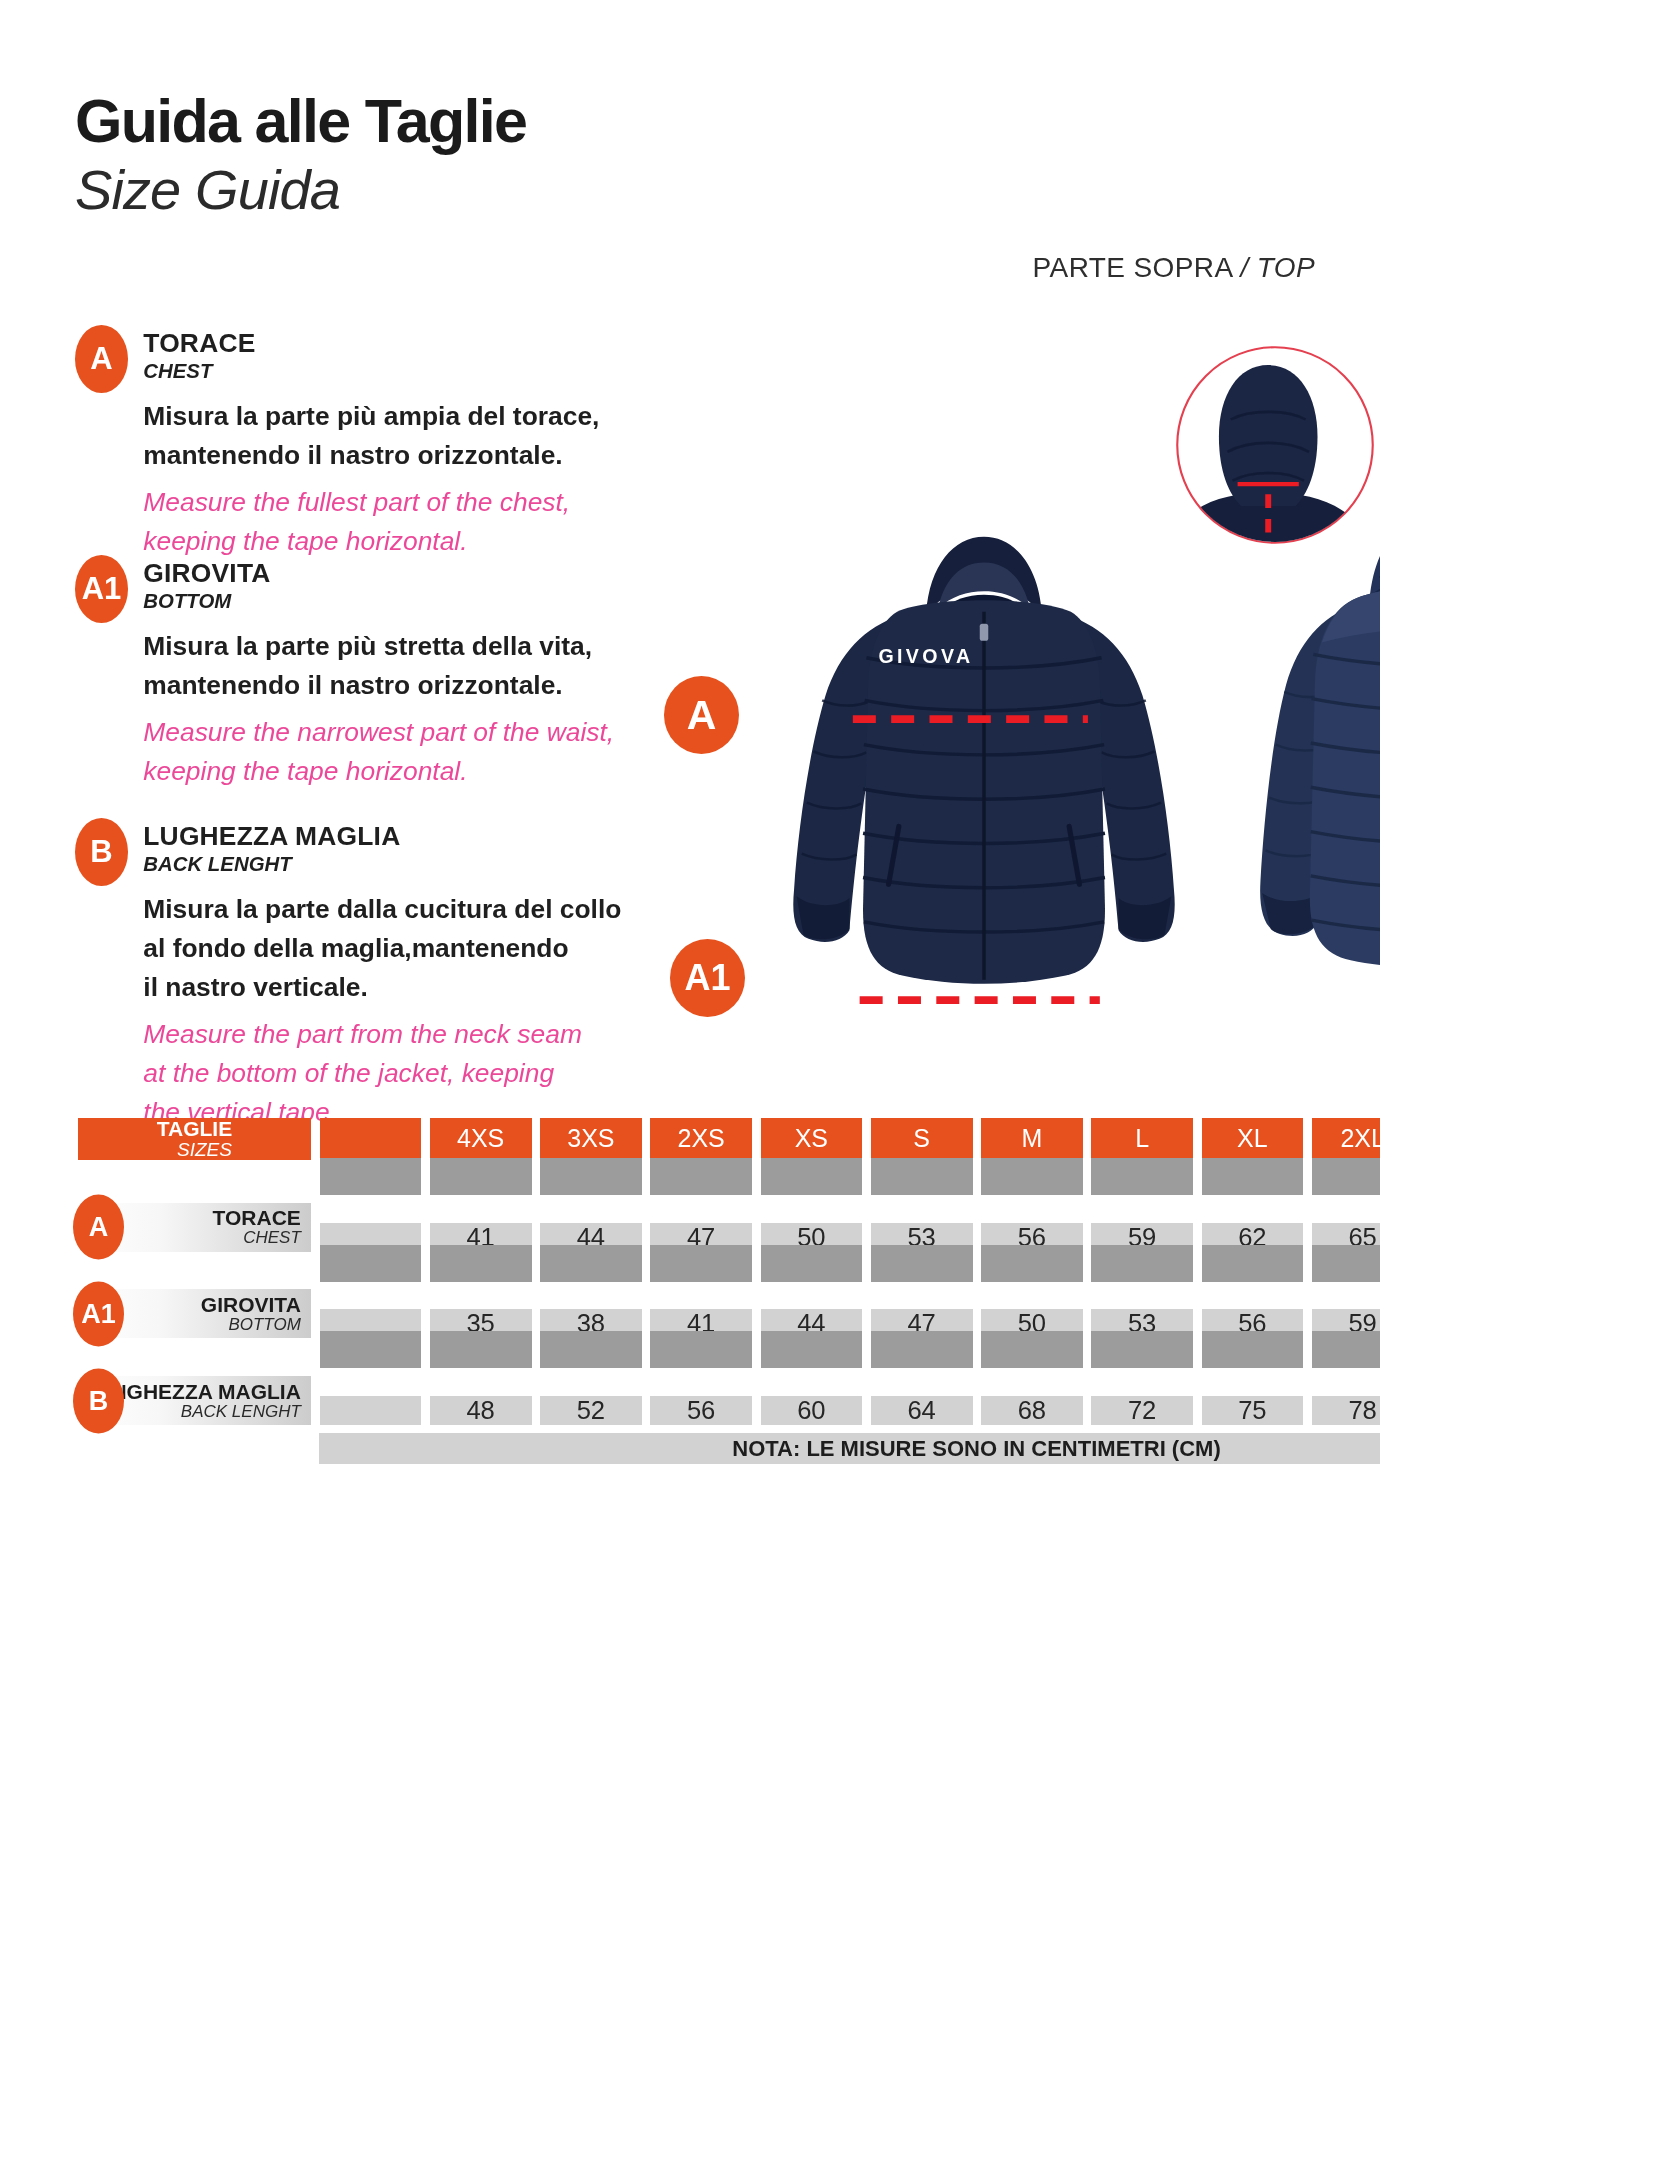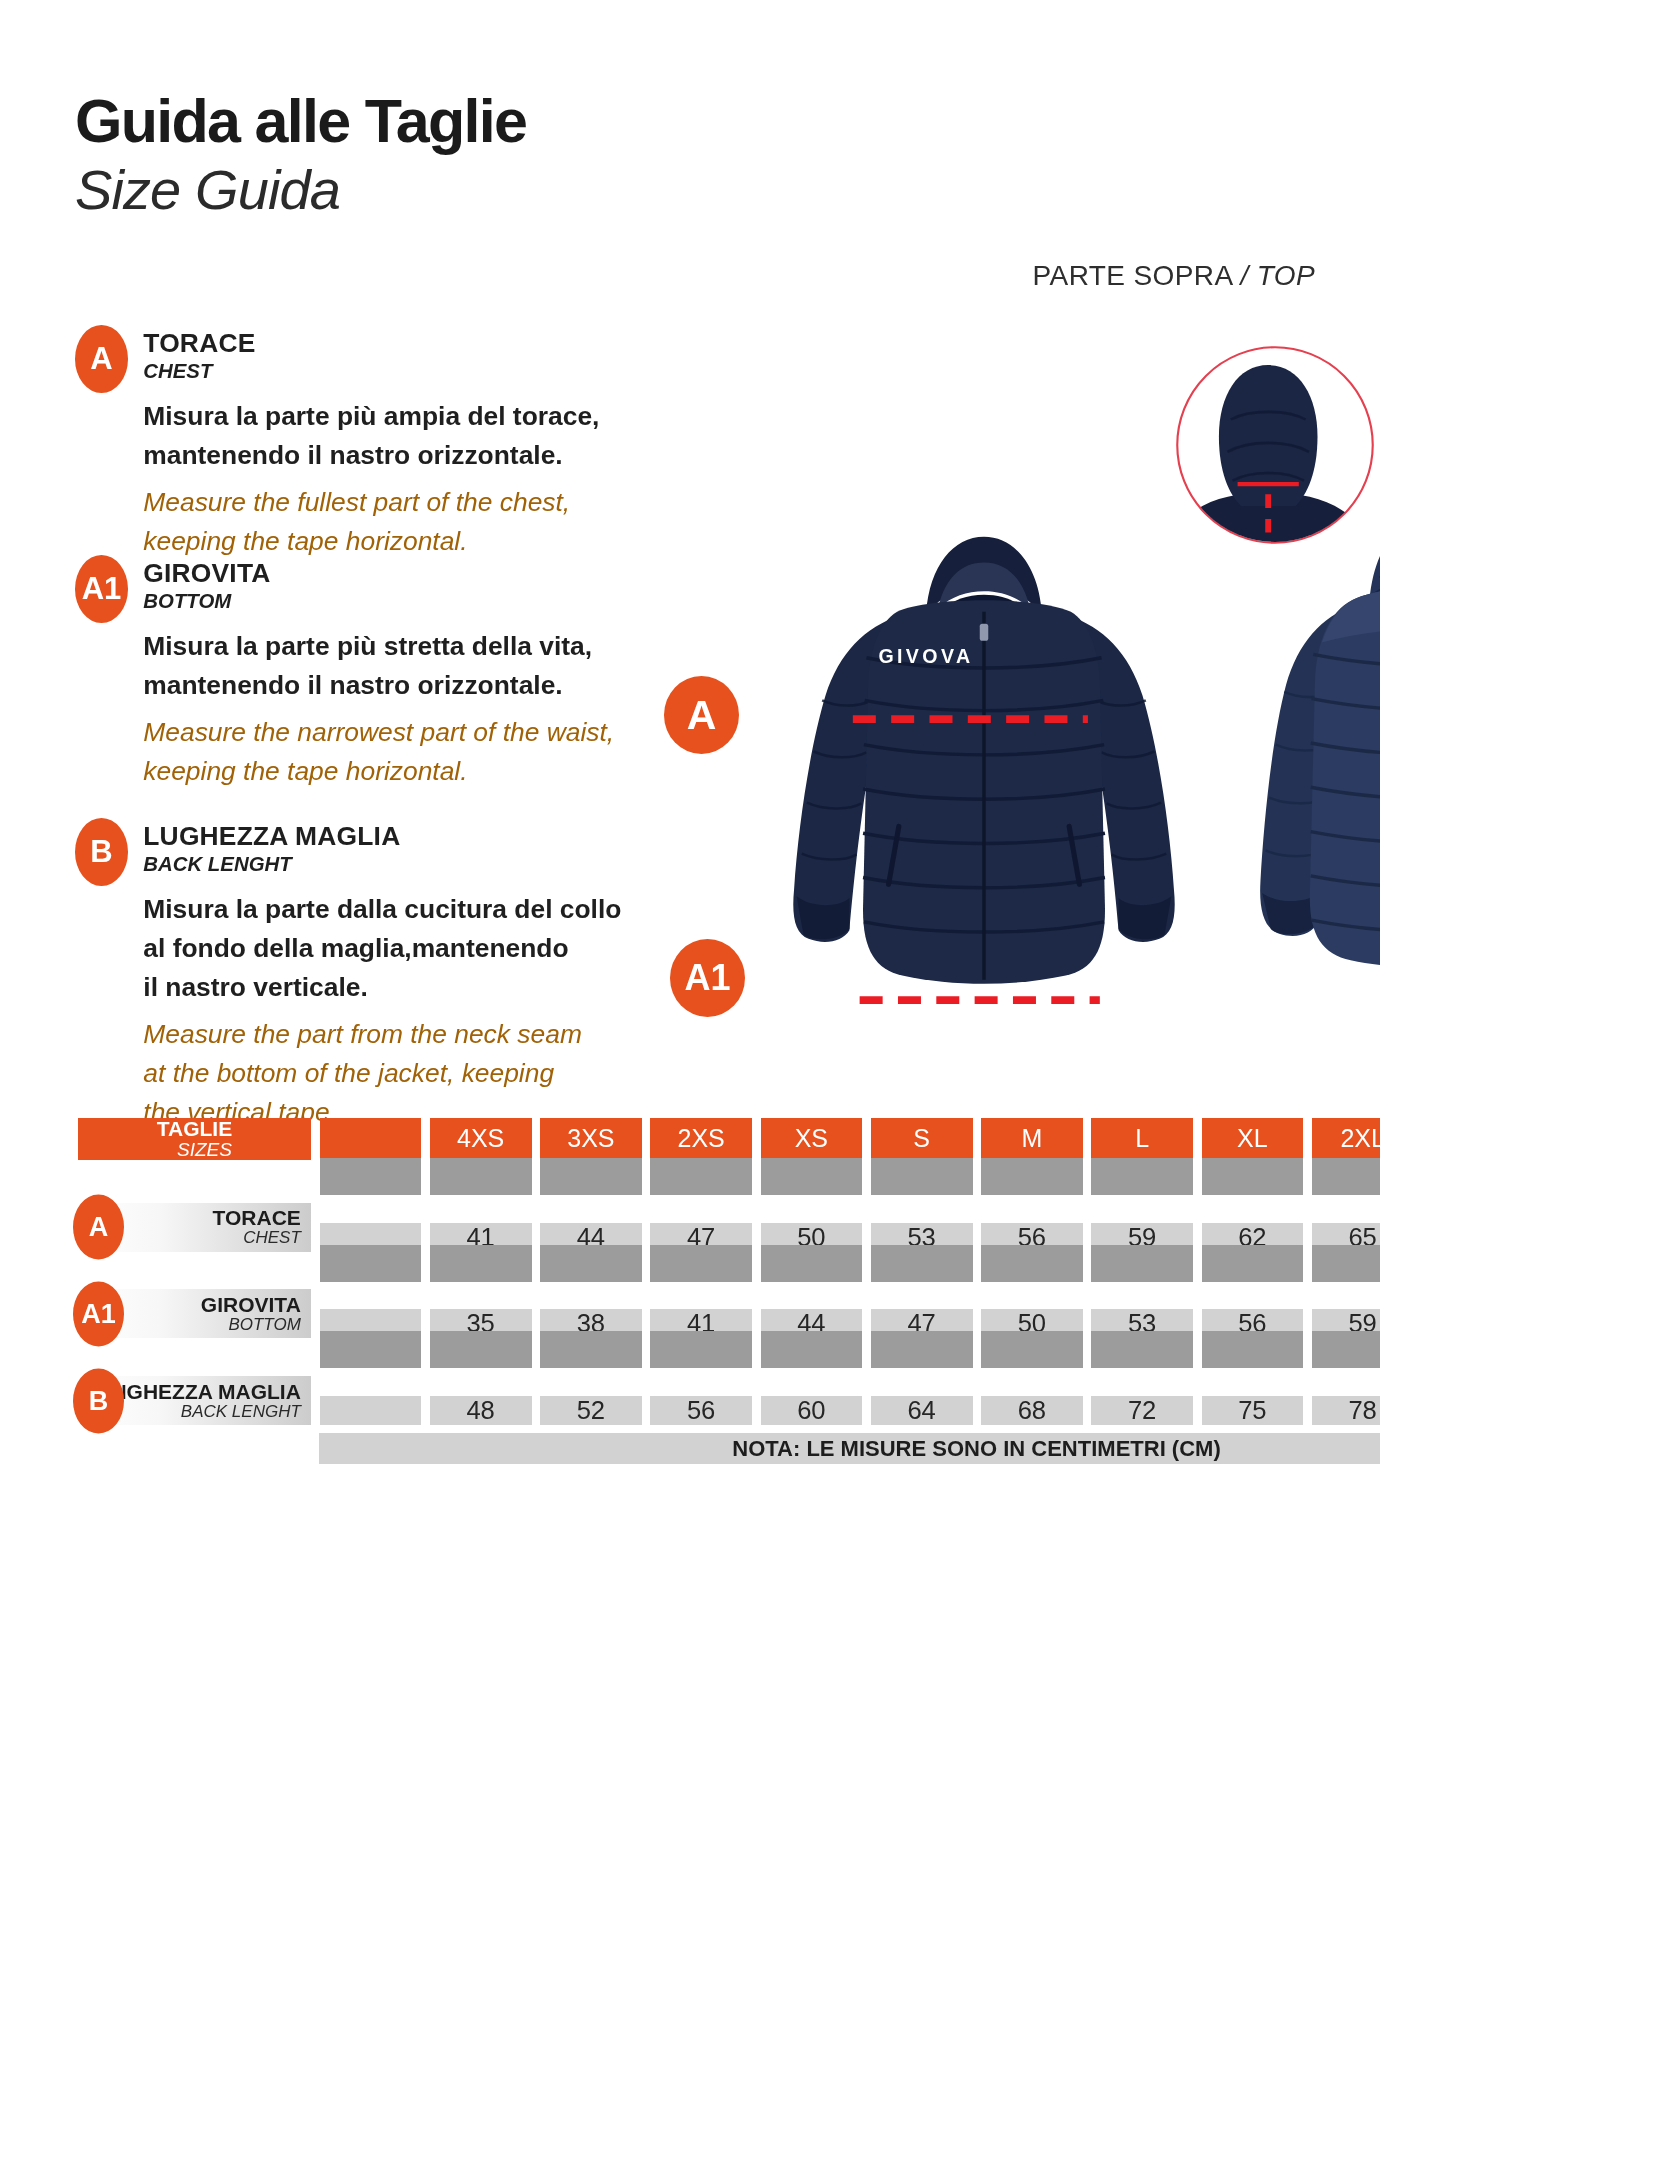--- a/index.html
+++ b/index.html
@@ -5,33 +5,33 @@
   * { margin:0; padding:0; box-sizing:border-box; }
   html,body { background:#ffffff; }
   body { font-family:"Liberation Sans", sans-serif; color:#1f1f1f; }
   .page { position:relative; width:1380px; height:2181px; background:#fff; overflow:hidden; }
 
   
   .title-block { position:absolute; left:75px; top:85px; }
   .title-it { font-size:61px; font-weight:700; letter-spacing:-1.7px; line-height:72px; color:#1b1b1b; }
   .title-en { font-size:56px; font-style:italic; font-weight:400; letter-spacing:-0.9px; line-height:66px; color:#2b2b2b; }
 
-  .top-label { position:absolute; top:260px; right:65px; font-size:28px; color:#2e2e2e; letter-spacing:0.4px; }
+  .top-label { position:absolute; top:252px; right:65px; font-size:28px; color:#2e2e2e; letter-spacing:0.4px; }
   .top-label .sep-it { font-style:italic; margin-left:6.8px; }
 
   
   .measure { position:absolute; left:75px; display:flex; gap:15.3px; width:588px; }
   .m-badge { flex:0 0 53px; width:53px; height:68px; border-radius:50%; background:#E6511D; color:#fff;
              display:flex; align-items:center; justify-content:center; font-weight:700; font-size:31px; }
   .m-texts { padding-top:3.4px; }
   .m-name { font-size:26.4px; font-weight:700; letter-spacing:0.2px; }
   .m-name-en { font-size:20.4px; font-weight:700; font-style:italic; margin-top:0.9px; }
   .m-desc { margin-top:13.6px; }
   .m-line-b { font-size:26.4px; font-weight:700; line-height:39px; }
-  .m-line-i { font-size:26.4px; font-style:italic; line-height:39px; color:#a16207; }
+  .m-line-i { font-size:26.4px; font-style:italic; line-height:39px; color:#ec4899; }
   .m-desc-en { margin-top:8.5px; }
   .sec-a  { top:325px; }
   .sec-a1 { top:555px; }
   .sec-b  { top:818px; }
 
   
   .fig { position:absolute; }
   .fig-front  { left:771px;  top:513px; width:426px; height:494px; }
   .fig-back   { left:1245px; top:496px; width:375px; height:511px; }
   .fig-circle { left:1173px; top:343px; width:204px; height:204px; z-index:3; }

